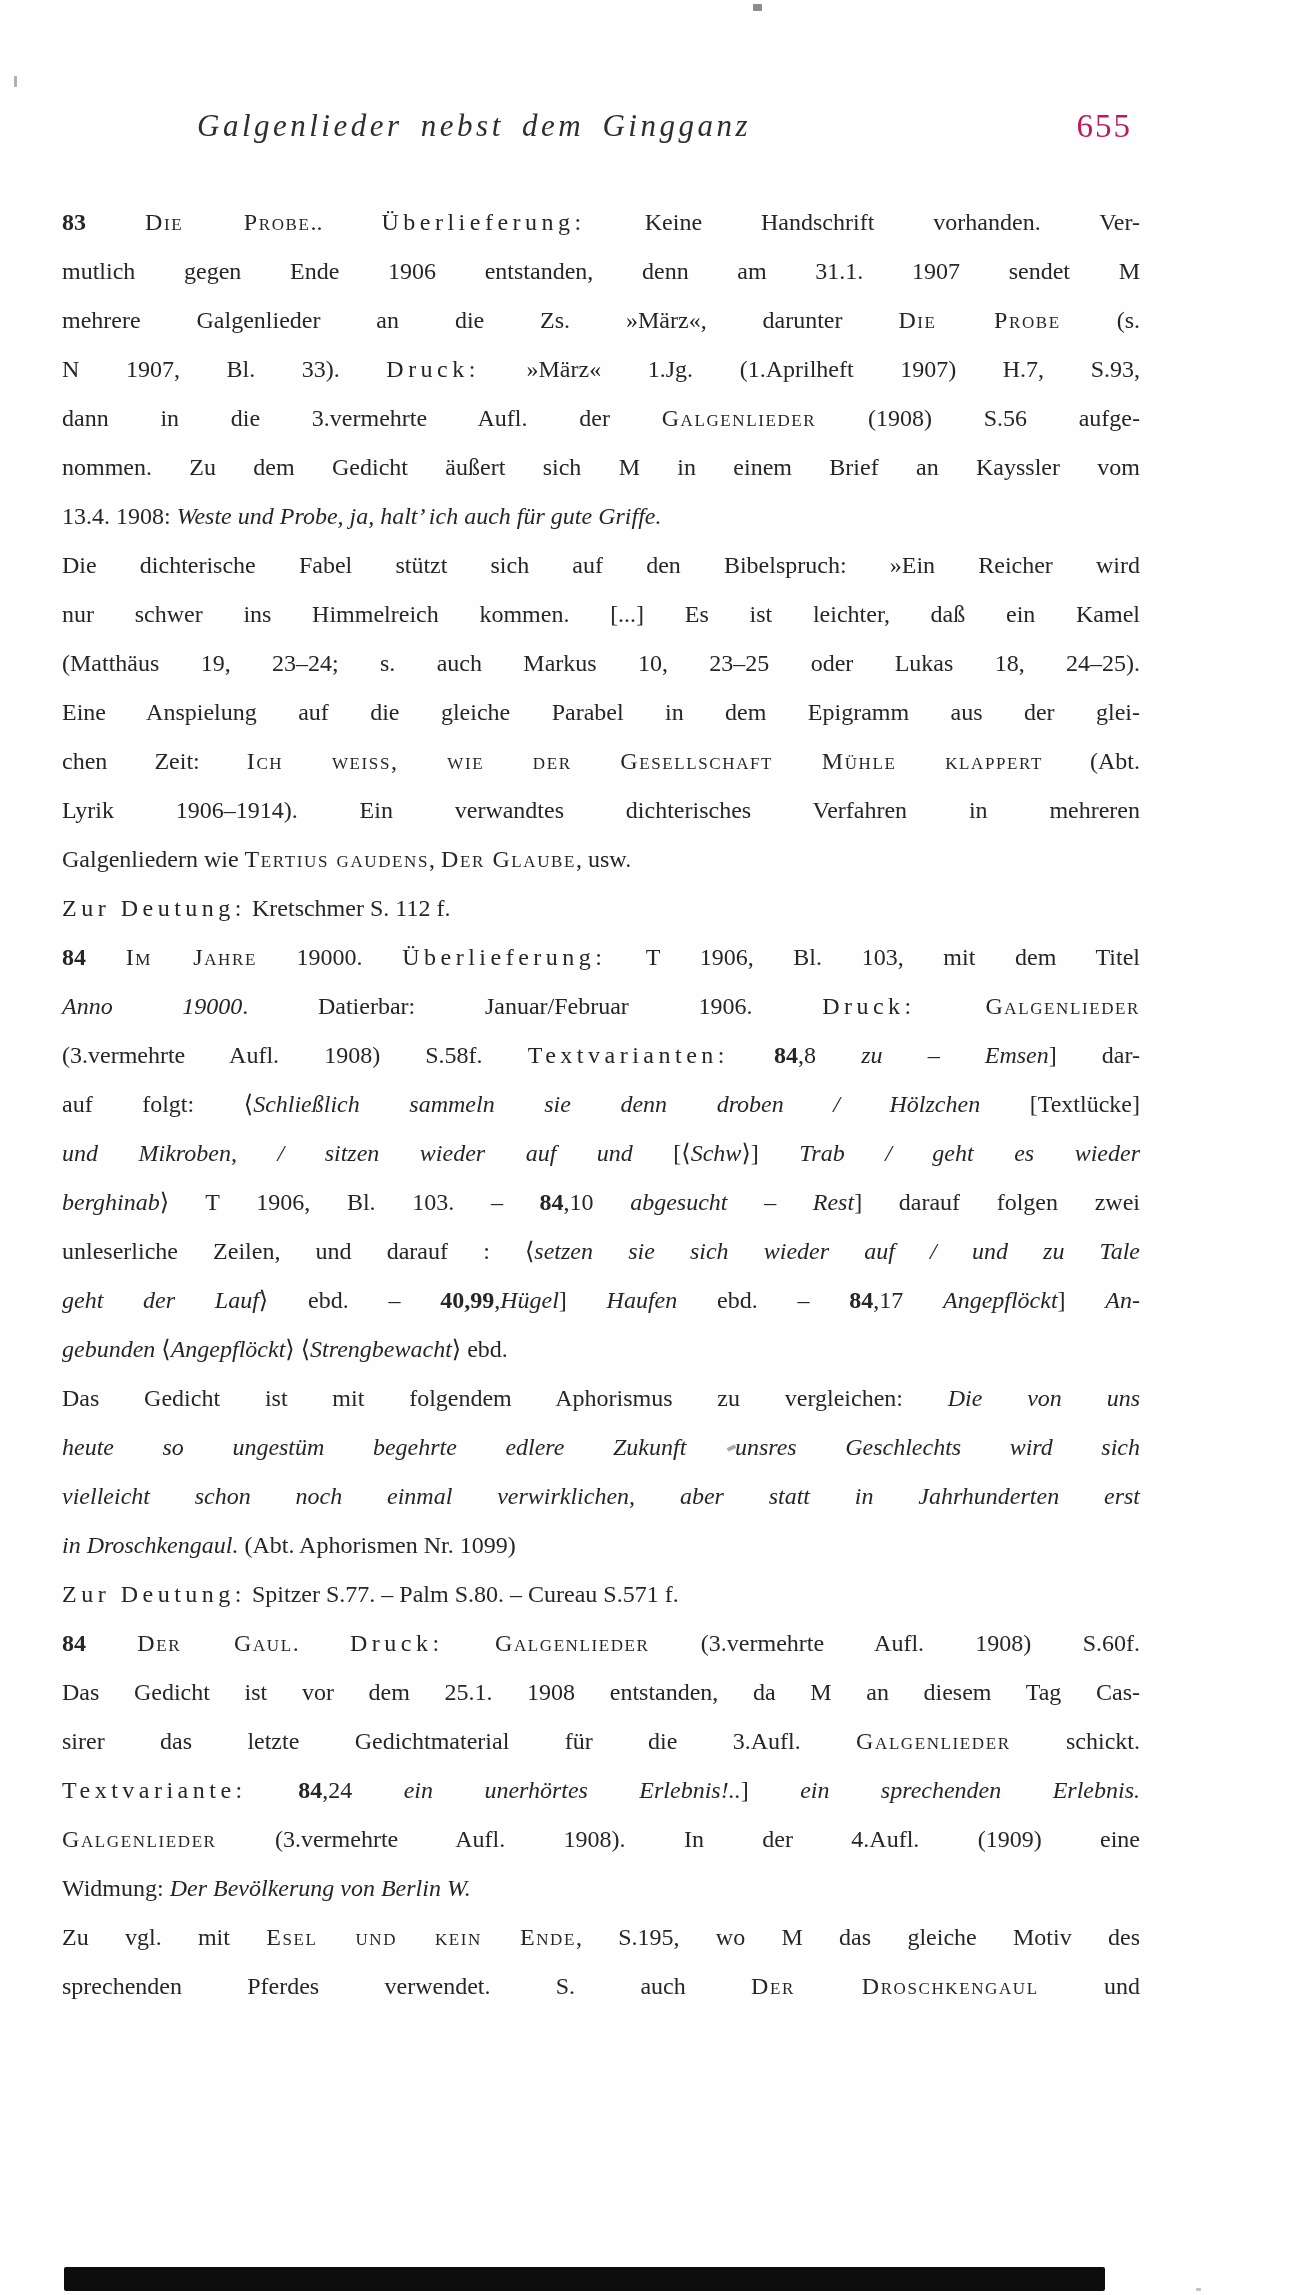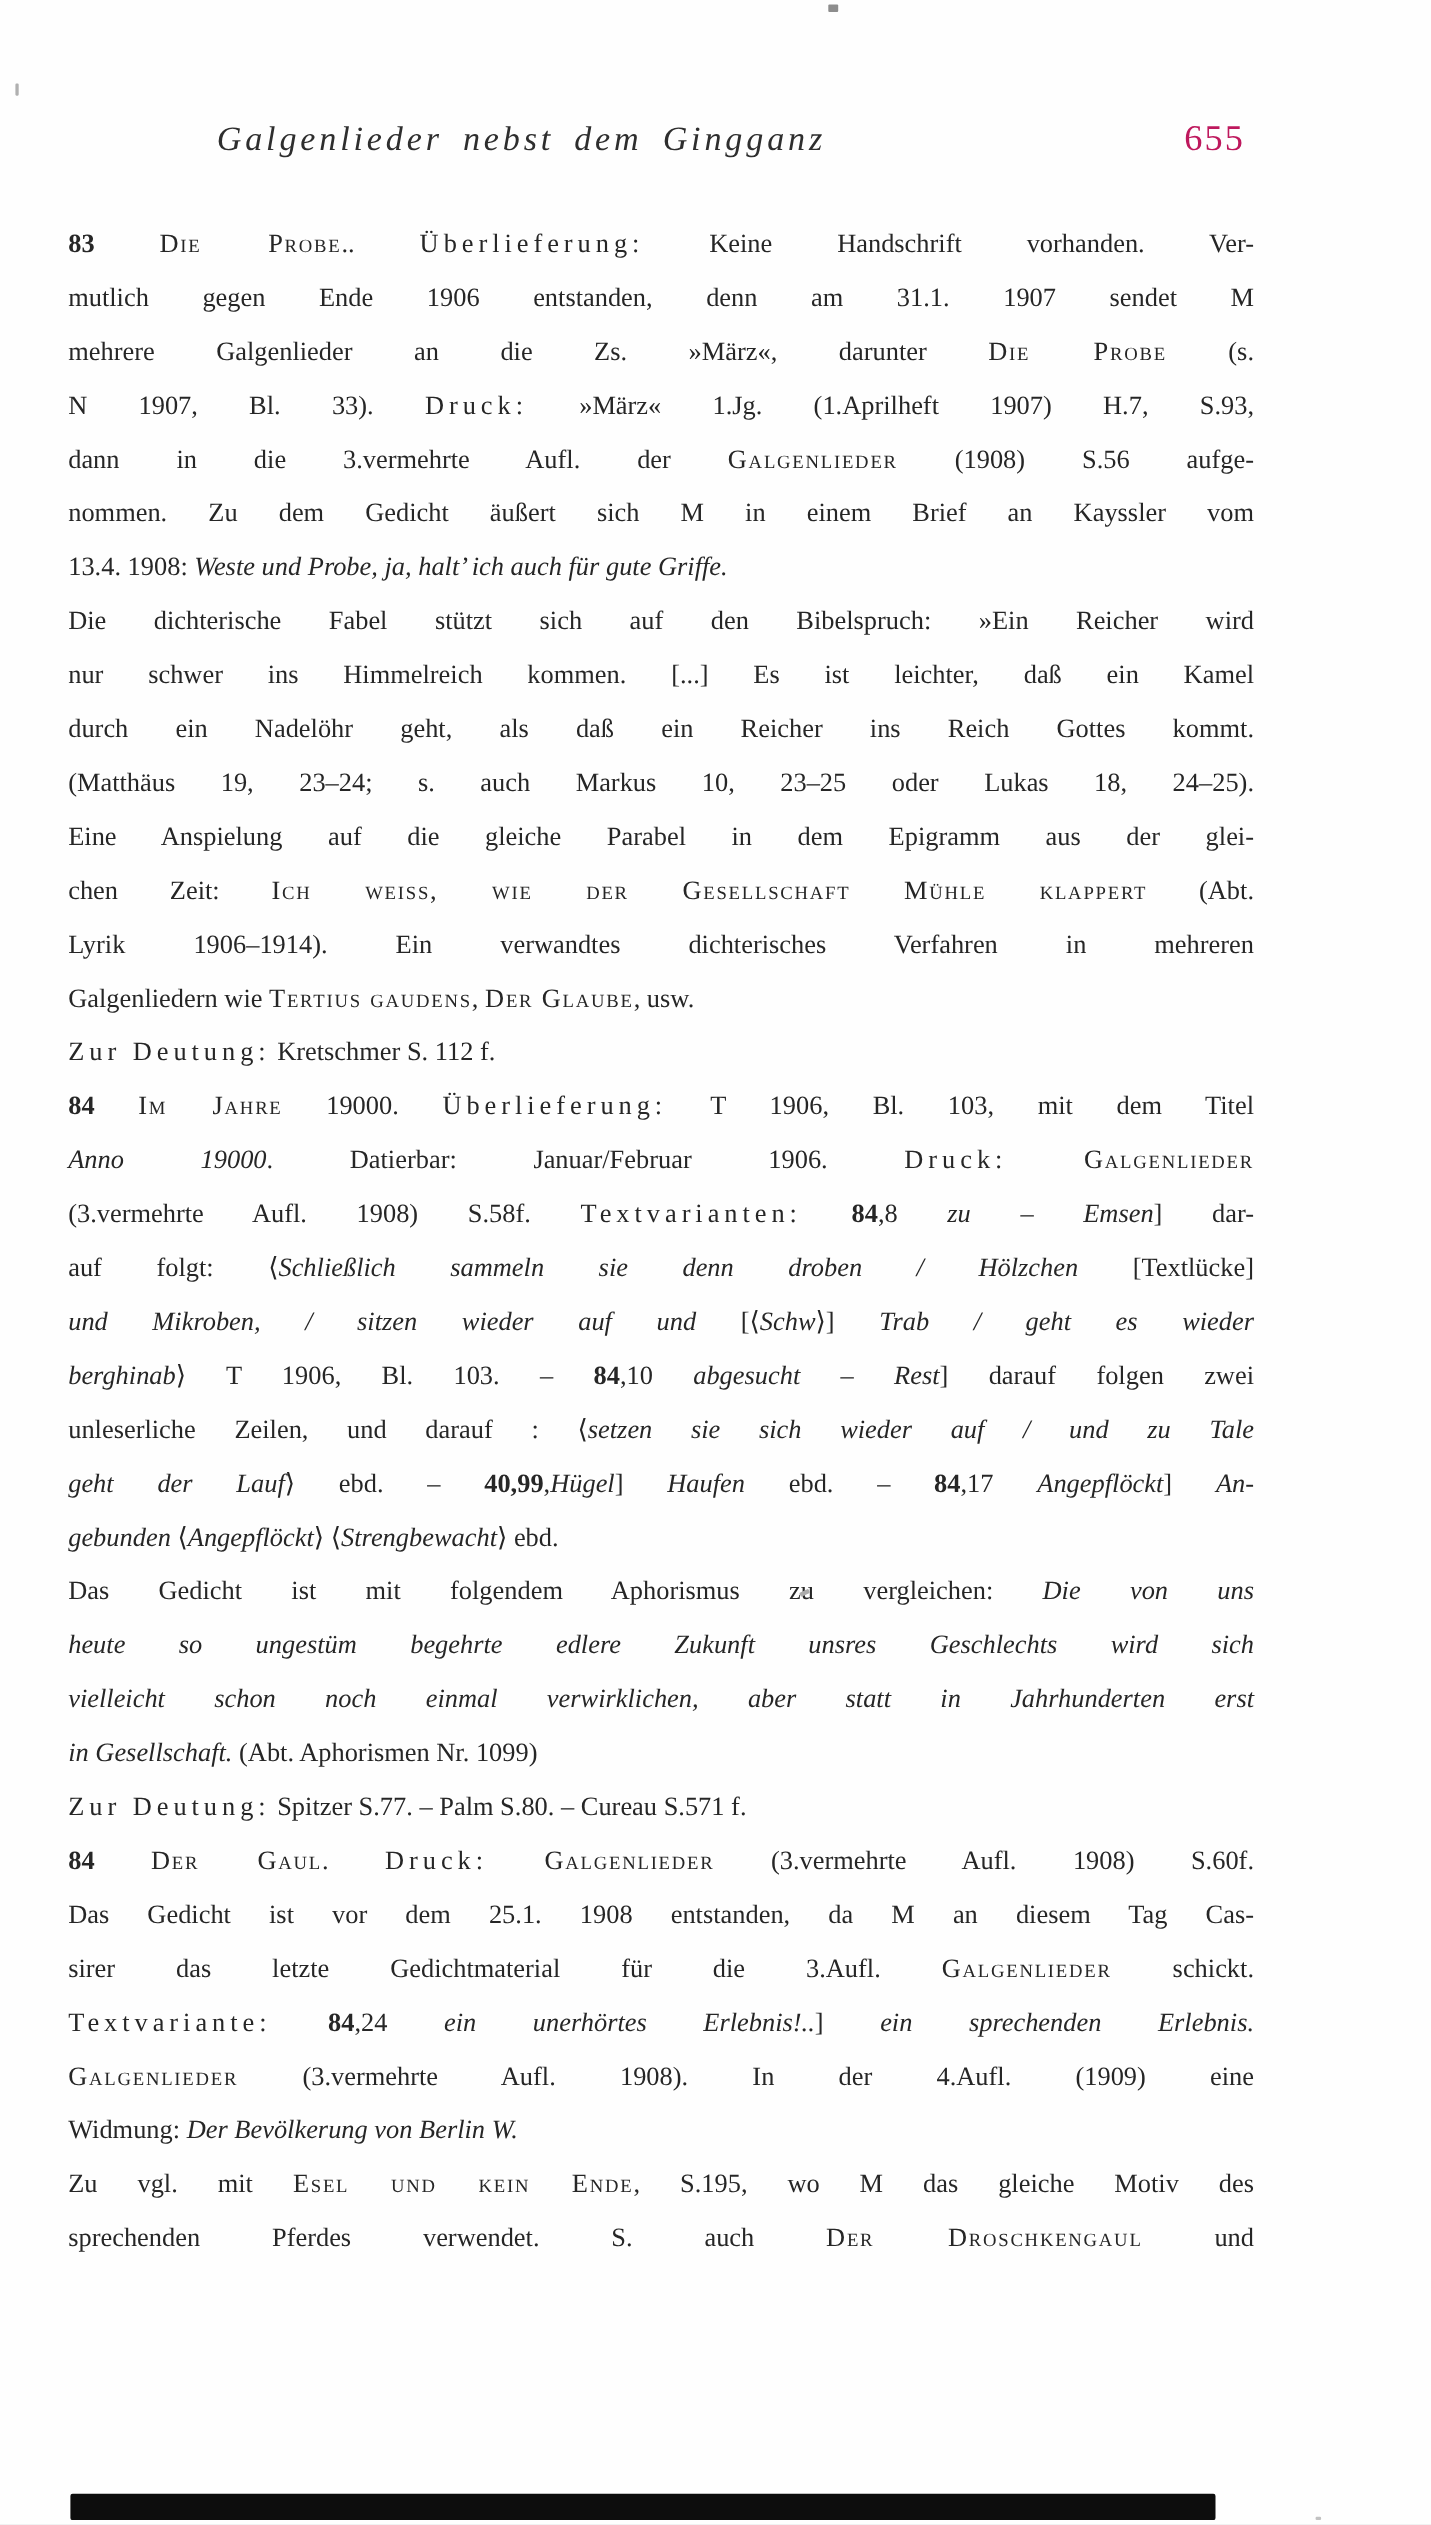--- a/index.html
+++ b/index.html
@@ -53,40 +53,39 @@
   <div class="text-block" id="text-block">
       <div class="line"><span class="seg-b">83 </span><span class="seg-sc">Die Probe</span><span>.. </span><span class="seg-sp">Überlieferung:</span><span> Keine Handschrift vorhanden. Ver-</span></div>
       <div class="line"><span>mutlich gegen Ende 1906 entstanden, denn am 31.1. 1907 sendet M</span></div>
       <div class="line"><span>mehrere Galgenlieder an die Zs. »März«, darunter </span><span class="seg-sc">Die Probe</span><span> (s.</span></div>
       <div class="line"><span>N 1907, Bl. 33). </span><span class="seg-sp">Druck:</span><span> »März« 1.Jg. (1.Aprilheft 1907) H.7, S.93,</span></div>
       <div class="line"><span>dann in die 3.vermehrte Aufl. der </span><span class="seg-sc">Galgenlieder</span><span> (1908) S.56 aufge-</span></div>
       <div class="line"><span>nommen. Zu dem Gedicht äußert sich M in einem Brief an Kayssler vom</span></div>
       <div class="line short"><span>13.4. 1908: </span><span class="seg-i">Weste und Probe, ja, halt’ ich auch für gute Griffe.</span></div>
       <div class="line"><span>Die dichterische Fabel stützt sich auf den Bibelspruch: »Ein Reicher wird</span></div>
       <div class="line"><span>nur schwer ins Himmelreich kommen. [...] Es ist leichter, daß ein Kamel</span></div>
-      <div class="line"><span>durch ein Nadelöhr geht, als daß ein Reicher ins Reich Gottes kommt.</span></div>
       <div class="line"><span>(Matthäus 19, 23–24; s. auch Markus 10, 23–25 oder Lukas 18, 24–25).</span></div>
       <div class="line"><span>Eine Anspielung auf die gleiche Parabel in dem Epigramm aus der glei-</span></div>
       <div class="line"><span>chen Zeit: </span><span class="seg-sc">Ich weiss, wie der Gesellschaft Mühle klappert</span><span> (Abt.</span></div>
       <div class="line"><span>Lyrik 1906–1914). Ein verwandtes dichterisches Verfahren in mehreren</span></div>
       <div class="line short"><span>Galgenliedern wie </span><span class="seg-sc">Tertius gaudens</span><span>, </span><span class="seg-sc">Der Glaube</span><span>, usw.</span></div>
       <div class="line short"><span class="seg-sp">Zur Deutung:</span><span> Kretschmer S. 112 f.</span></div>
       <div class="line"><span class="seg-b">84 </span><span class="seg-sc">Im Jahre</span><span> 19000. </span><span class="seg-sp">Überlieferung:</span><span> T 1906, Bl. 103, mit dem Titel</span></div>
       <div class="line"><span class="seg-i">Anno 19000</span><span>. Datierbar: Januar/Februar 1906. </span><span class="seg-sp">Druck:</span><span> </span><span class="seg-sc">Galgenlieder</span></div>
       <div class="line"><span>(3.vermehrte Aufl. 1908) S.58f. </span><span class="seg-sp">Textvarianten:</span><span> </span><span class="seg-b">84</span><span>,8 </span><span class="seg-i">zu – Emsen</span><span>] dar-</span></div>
       <div class="line"><span>auf folgt: ⟨</span><span class="seg-i">Schließlich sammeln sie denn droben / Hölzchen</span><span> [Textlücke]</span></div>
       <div class="line"><span class="seg-i">und Mikroben, / sitzen wieder auf und</span><span> [⟨</span><span class="seg-i">Schw</span><span>⟩] </span><span class="seg-i">Trab / geht es wieder</span></div>
       <div class="line"><span class="seg-i">berghinab</span><span>⟩ T 1906, Bl. 103. – </span><span class="seg-b">84</span><span>,10 </span><span class="seg-i">abgesucht – Rest</span><span>] darauf folgen zwei</span></div>
       <div class="line"><span>unleserliche Zeilen, und darauf : ⟨</span><span class="seg-i">setzen sie sich wieder auf / und zu Tale</span></div>
       <div class="line"><span class="seg-i">geht der Lauf</span><span>⟩ ebd. – </span><span class="seg-b">40,99</span><span>,</span><span class="seg-i">Hügel</span><span>] </span><span class="seg-i">Haufen</span><span> ebd. – </span><span class="seg-b">84</span><span>,17 </span><span class="seg-i">Angepflöckt</span><span>] </span><span class="seg-i">An-</span></div>
       <div class="line short"><span class="seg-i">gebunden</span><span> ⟨</span><span class="seg-i">Angepflöckt</span><span>⟩ ⟨</span><span class="seg-i">Strengbewacht</span><span>⟩ ebd.</span></div>
       <div class="line"><span>Das Gedicht ist mit folgendem Aphorismus zu vergleichen: </span><span class="seg-i">Die von uns</span></div>
       <div class="line"><span class="seg-i">heute so ungestüm begehrte edlere Zukunft unsres Geschlechts wird sich</span></div>
       <div class="line"><span class="seg-i">vielleicht schon noch einmal verwirklichen, aber statt in Jahrhunderten erst</span></div>
-      <div class="line short"><span class="seg-i">in Gesellschaft.</span><span> (Abt. Aphorismen Nr. 1099)</span></div>
+      <div class="line short"><span class="seg-i">in Droschkengaul.</span><span> (Abt. Aphorismen Nr. 1099)</span></div>
       <div class="line short"><span class="seg-sp">Zur Deutung:</span><span> Spitzer S.77. – Palm S.80. – Cureau S.571 f.</span></div>
       <div class="line"><span class="seg-b">84 </span><span class="seg-sc">Der Gaul</span><span>. </span><span class="seg-sp">Druck:</span><span> </span><span class="seg-sc">Galgenlieder</span><span> (3.vermehrte Aufl. 1908) S.60f.</span></div>
       <div class="line"><span>Das Gedicht ist vor dem 25.1. 1908 entstanden, da M an diesem Tag Cas-</span></div>
       <div class="line"><span>sirer das letzte Gedichtmaterial für die 3.Aufl. </span><span class="seg-sc">Galgenlieder</span><span> schickt.</span></div>
       <div class="line"><span class="seg-sp">Textvariante:</span><span> </span><span class="seg-b">84</span><span>,24 </span><span class="seg-i">ein unerhörtes Erlebnis!..</span><span>] </span><span class="seg-i">ein sprechenden Erlebnis.</span></div>
       <div class="line"><span class="seg-sc">Galgenlieder</span><span> (3.vermehrte Aufl. 1908). In der 4.Aufl. (1909) eine</span></div>
       <div class="line short"><span>Widmung: </span><span class="seg-i">Der Bevölkerung von Berlin W.</span></div>
       <div class="line"><span>Zu vgl. mit </span><span class="seg-sc">Esel und kein Ende</span><span>, S.195, wo M das gleiche Motiv des</span></div>
       <div class="line"><span>sprechenden Pferdes verwendet. S. auch </span><span class="seg-sc">Der Droschkengaul</span><span> und</span></div>
     </div>

